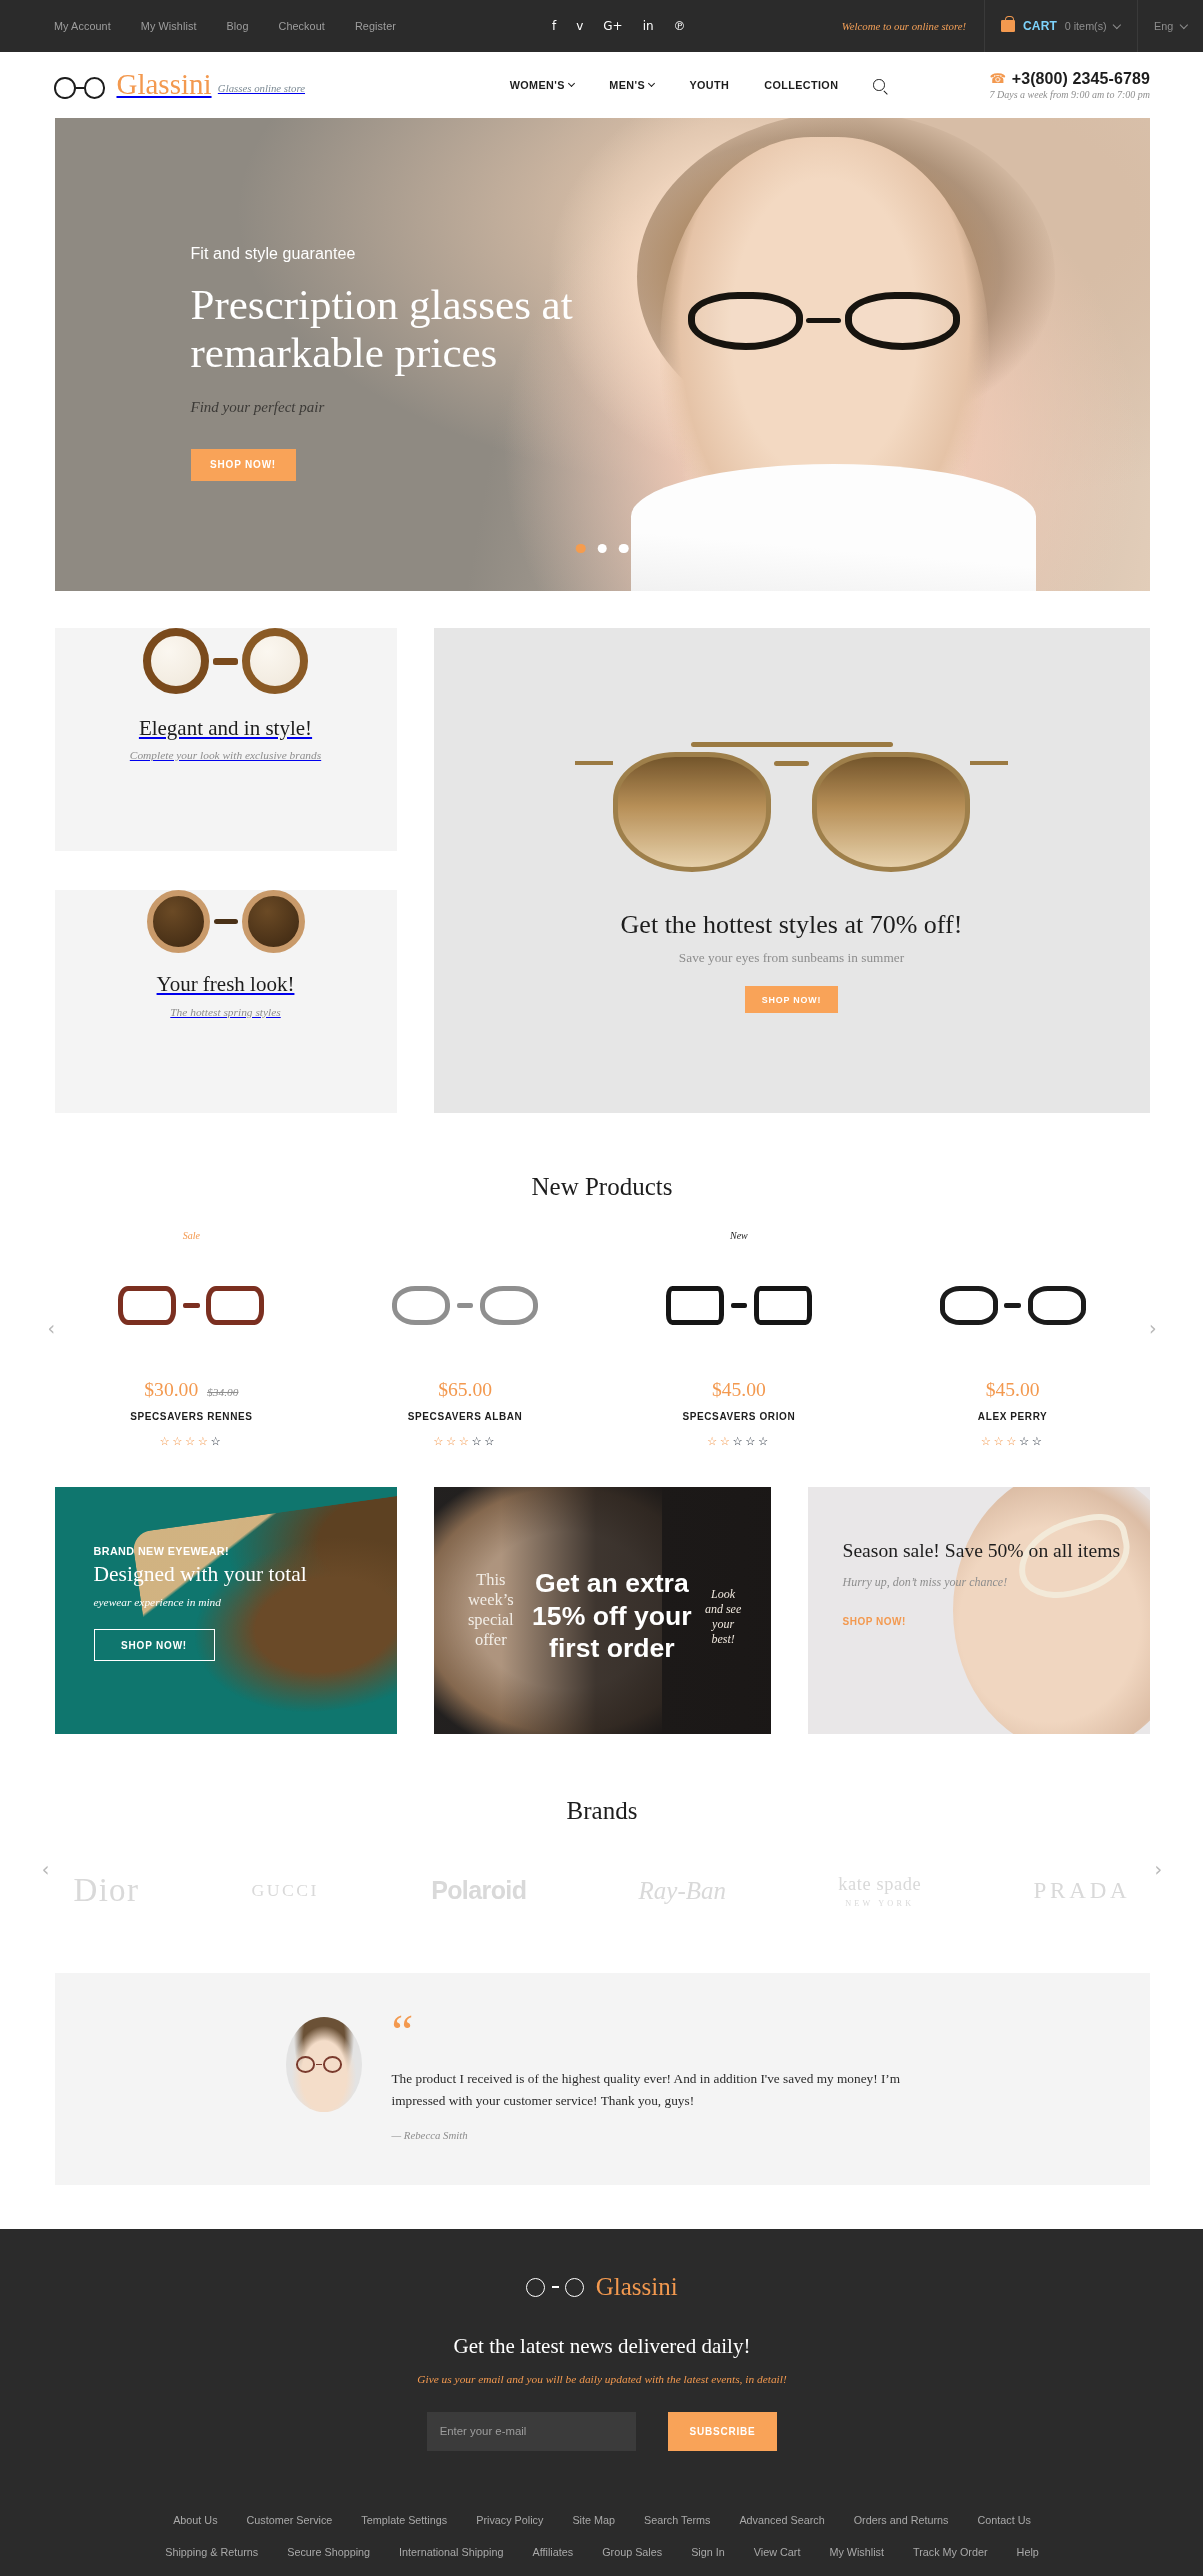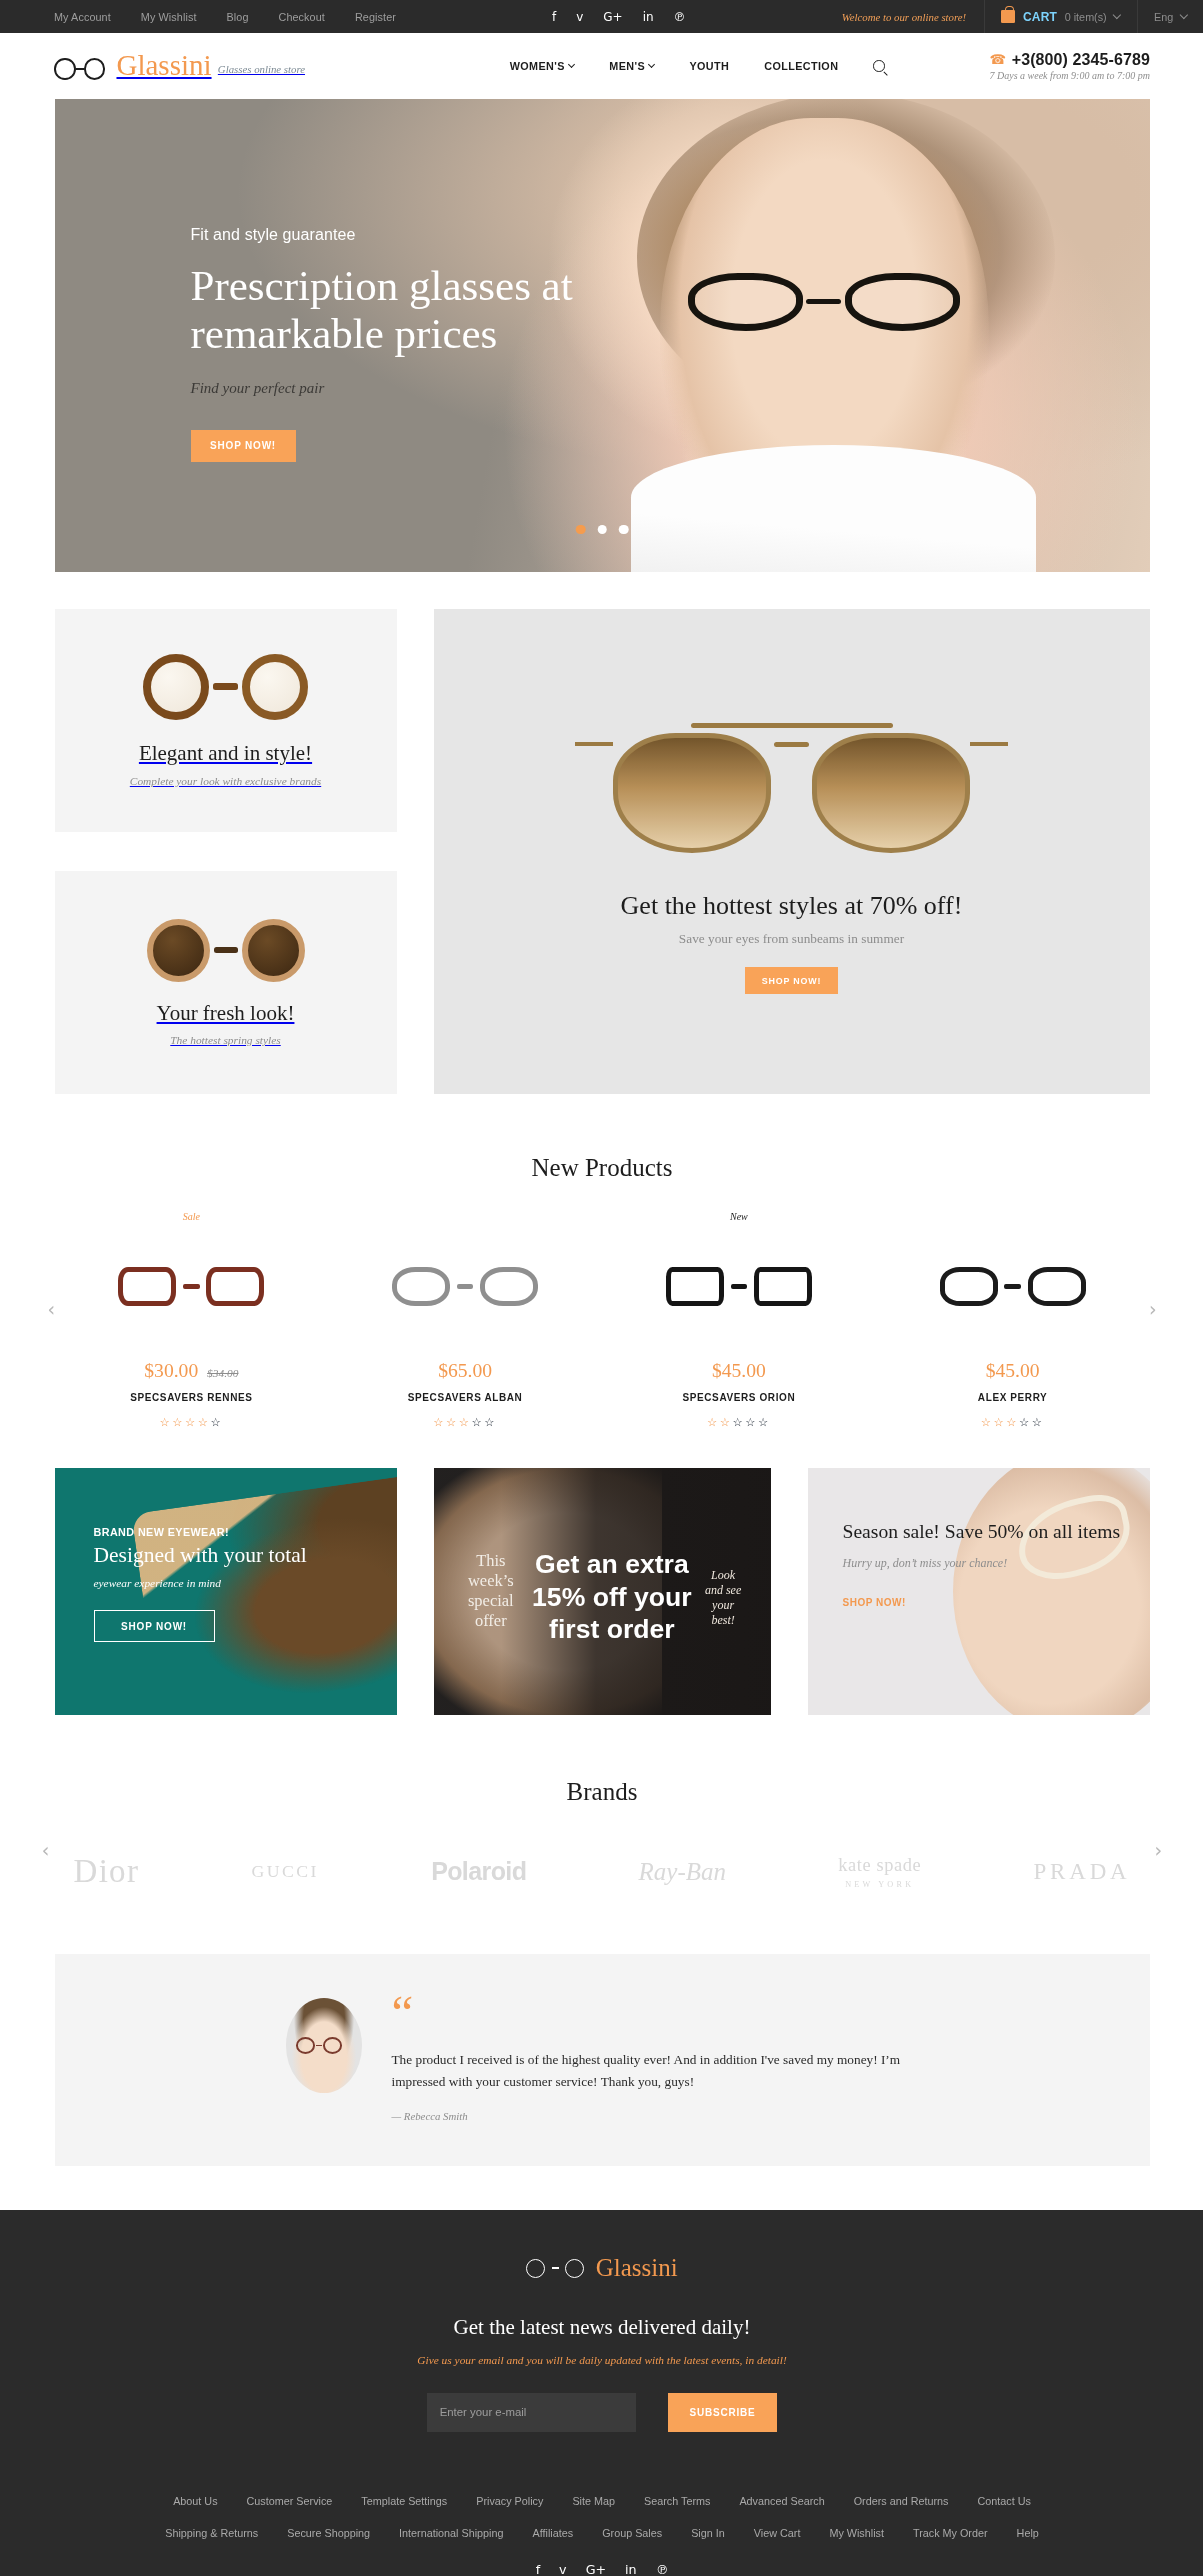--- a/index.html
+++ b/index.html
@@ -9,21 +9,21 @@
     font-family: "Liberation Sans", sans-serif;
     -webkit-font-smoothing: antialiased;
   }
   body { width: 1204px; overflow-x: hidden; }
 
   .wrap { width: 1095px; margin: 0 auto; }
 
   
   .topbar {
     background: #2b2b2b;
-    height: 33px;
+    height: 52px;
     display: flex;
     align-items: stretch;
     color: #9d9d9d;
     font-size: 10.8px;
   }
   .topbar-left {
     display: flex; align-items: center; gap: 30px;
     padding-left: 54px;
   }
   .topbar-left a { color: #9e9e9e; text-decoration: none; font-size: 10.8px; letter-spacing:0.1px;}
@@ -136,21 +136,21 @@
   .hero-cta { margin-top:33px; }
   .hero-dots{ position:absolute; left:50%; transform:translateX(-50%); bottom:38px; display:flex; gap:12px;}
   .dot{width:9.5px;height:9.5px;border-radius:50%;background:#ffffff;}
   .dot.active{background:#f59c4e;}
 
   
   .promo-grid { display:flex; gap:37px; margin-top:37px; }
   .promo-left { width:342px; display:flex; flex-direction:column; gap:39px; }
   .promo-card {
     background:#f4f4f4; height:223px; display:flex; flex-direction:column;
-    align-items:center; justify-content:center; text-align:center; padding:0 25px;
+    align-items:center; justify-content:flex-start; text-align:center; padding:0 25px;
   }
   .promo-card h3 { font-family:"Liberation Serif", serif; font-size:21px; font-weight:normal; color:#1d1d1d; }
   .promo-card p { font-family:"Liberation Serif", serif; font-style:italic; font-size:11.4px; color:#8d8d8d; margin-top:8.9px;}
   .glasses-round { width:165px; height:66px; display:flex; align-items:center; justify-content:space-between; margin-bottom:21.5px;}
   .glasses-round .gl{ width:66px;height:66px;border:8.2px solid #8a5a25;border-radius:50%;
                       background:radial-gradient(circle at 35% 30%, #fbf7f0, #efe7da);}
   .glasses-round .gl.l{ border-color:#7a4a1c; }
   .glasses-round .gbr{ width:25px;height:7px;background:#7a4a1c;border-radius:2.5px;}
   .glasses-sun { width:158px;height:63px;display:flex;align-items:center;justify-content:space-between;margin-bottom:19px;}
   .glasses-sun .gl{width:63px;height:63px;border:6.3px solid #c99a6a;border-radius:50%;

